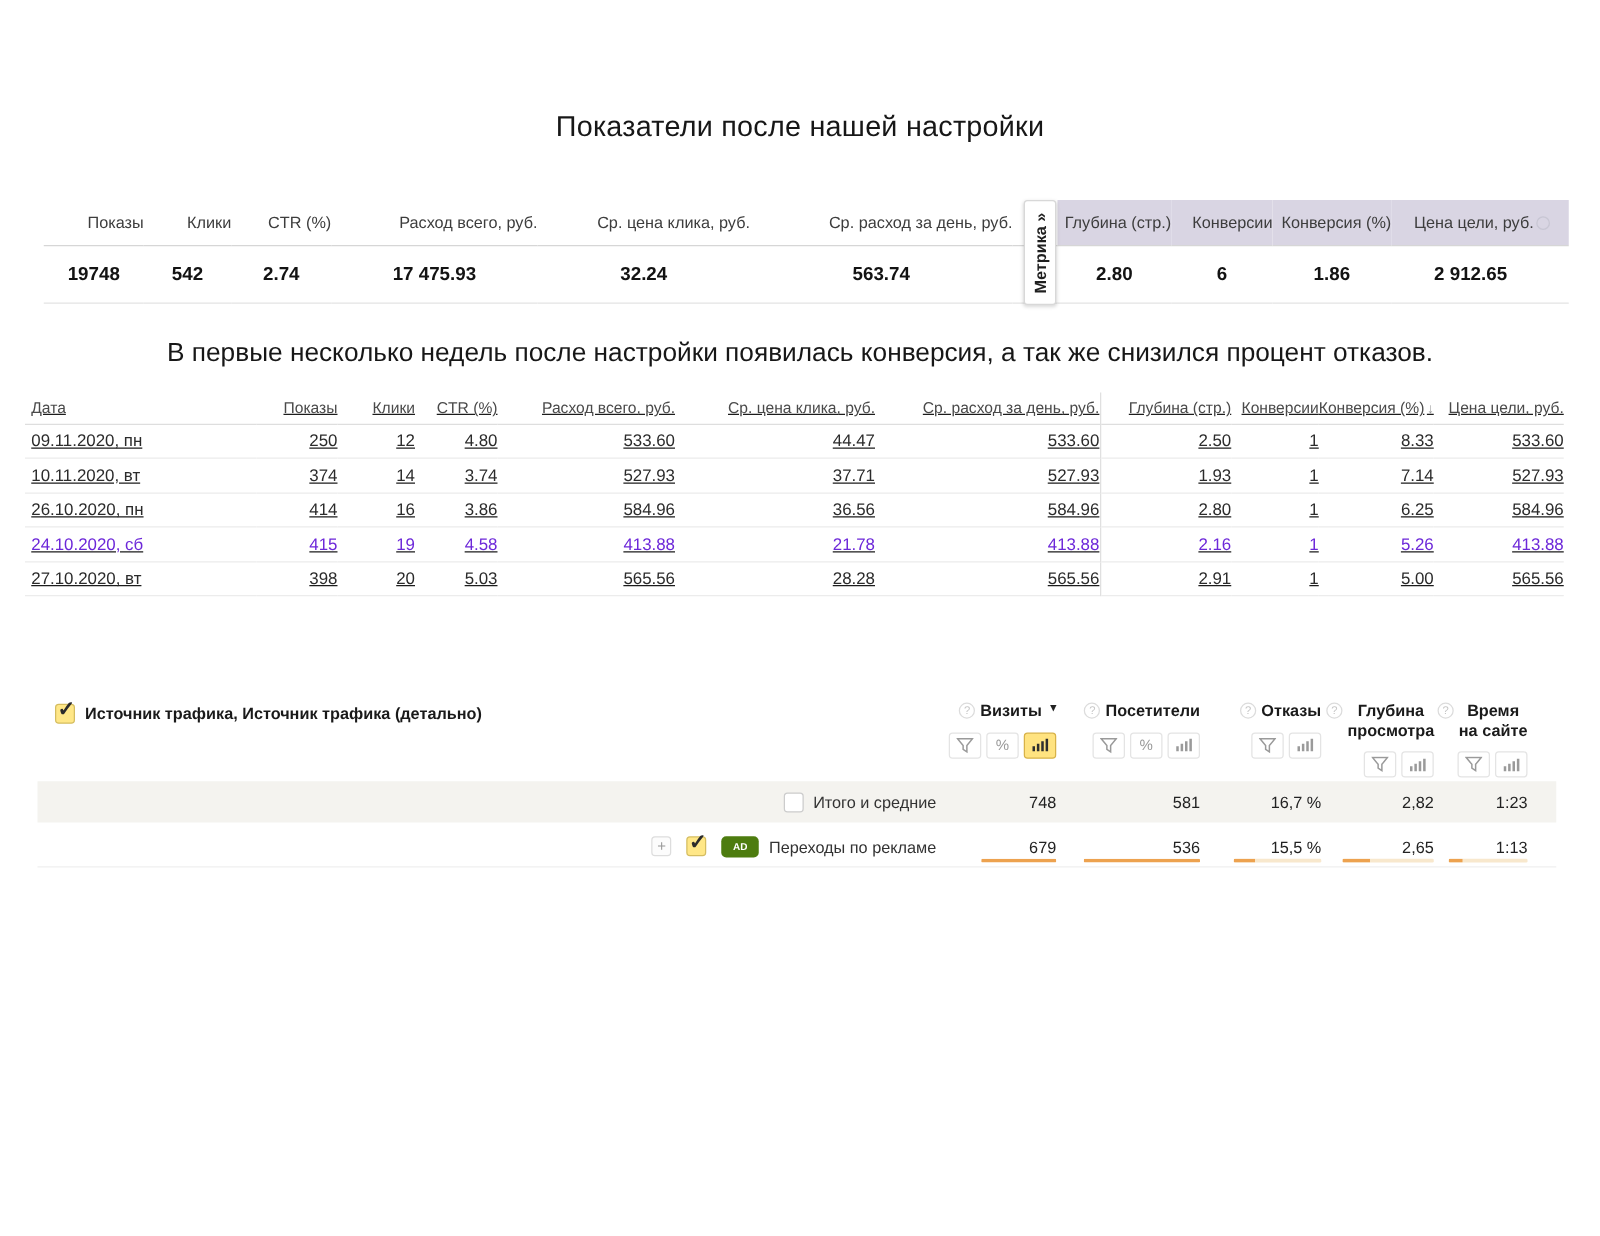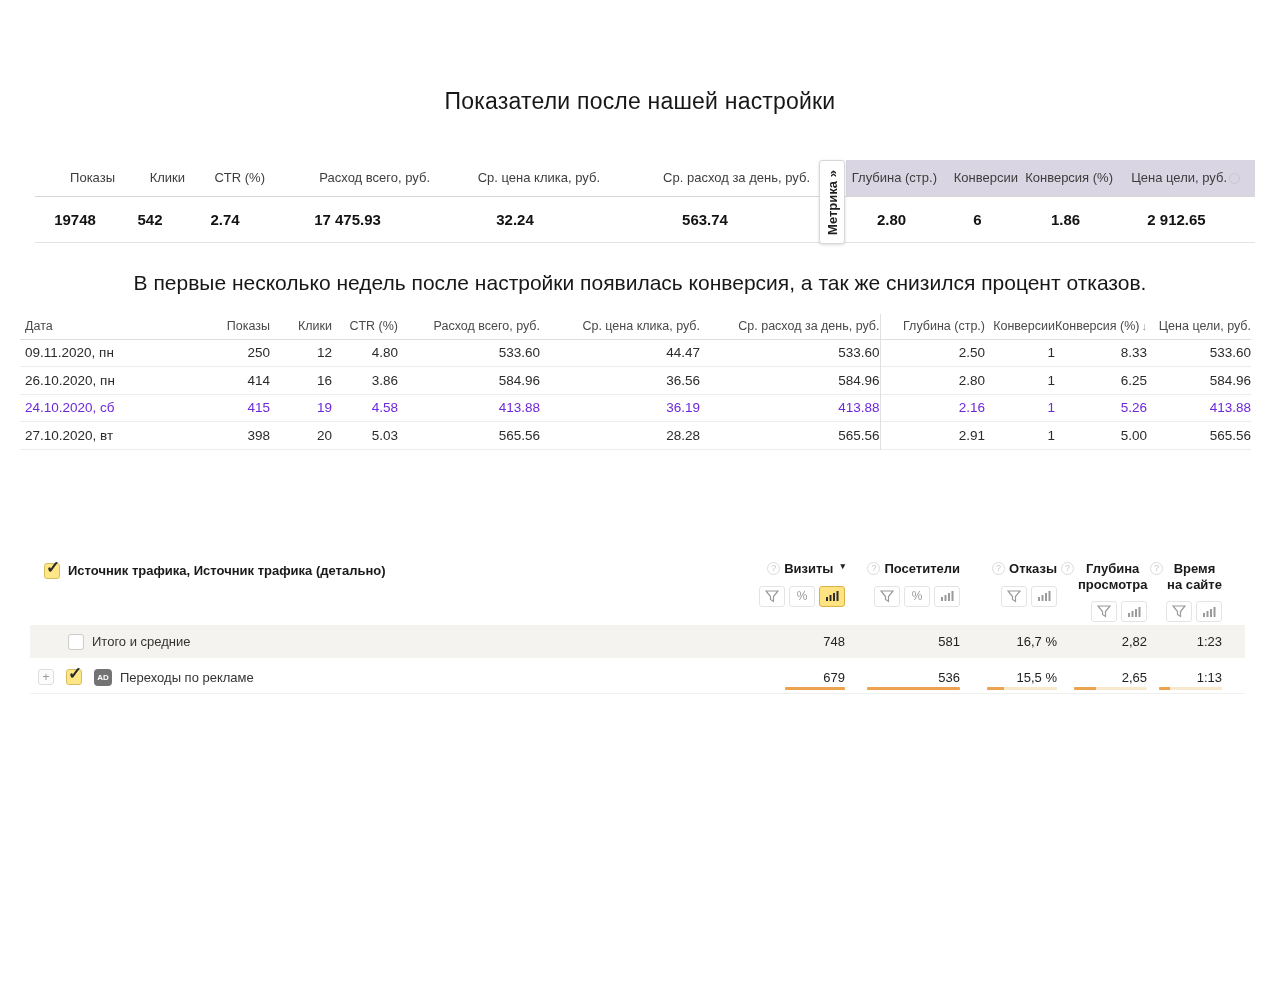--- a/index.html
+++ b/index.html
@@ -33,21 +33,21 @@
                       font-weight:700; color:#1f1f1f; }
 
   
   .daily { position:absolute; top:314px; left:20px; width:1240px; }
   table.day { border-collapse:collapse; table-layout:fixed; width:1231px; }
   table.day th { font-weight:400; font-size:12.5px; color:#4a4a4a; text-align:right;
                  height:25px; vertical-align:middle; white-space:nowrap; padding:0; }
   table.day td { font-size:13.5px; color:#2b2b2b; text-align:right; height:27.5px;
                  vertical-align:middle; padding:0; }
   table.day th.c0, table.day td.c0 { text-align:left; padding-left:5px; }
-  table.day tr { border-bottom:1px solid #ececec; }
+  table.day tr { border-bottom:1px solid #ececec;text-decoration:underline; }
   table.day tr.hrow { border-bottom:1px solid #dedede; }
   table.day th.sep, table.day td.sep { border-left:1px solid #e0e0e0; }
   table.day tr.muted td { color:#6d28d9; }
   .sort { font-size:11px; color:#9a9a9a; margin-left:2px; }
 
   
   .panel { position:absolute; top:553px; left:30px; width:1215px; font-size:13px; }
   .pgrid { display:grid; grid-template-columns:719px 96px 115px 97px 90px 75px 23px; }
   .phead { align-items:start; }
   .phead .plabel { display:flex; align-items:flex-start; gap:8px; padding:10px 0 0 14px;
@@ -61,40 +61,40 @@
   .dd { font-size:9px; color:#222; margin-left:3px; }
   .icons { display:flex; gap:4px; margin-top:9px; }
   .ibox { width:26px; height:21px; border:1px solid #e4e4e4; border-radius:3px; color:#9a9a9a;
           display:flex; align-items:center; justify-content:center; background:#fff;
           font-size:12px; }
   .ibox.active { background:#ffe380; border-color:#d8b248; color:#2e2e2e; }
 
   .prow { height:33px; align-items:center; margin-top:3px; }
   .prow.totals { background:#f4f3ef; }
   .prow.data { border-bottom:1px solid #f0f0f0; }
-  .prow .plabel { display:flex; align-items:center; color:#333; }
+  .prow .plabel { display:flex; align-items:center; color:#333;justify-content:flex-end; }
   .prow.totals .plabel { padding-left:38px; gap:8px; }
   .prow.data .plabel { padding-left:8px; }
   .pval { position:relative; text-align:right; color:#222; height:100%;
           display:flex; align-items:center; justify-content:flex-end; }
   .bar { position:absolute; bottom:3px; right:0; height:3px; background:#f8e8cd;
          border-radius:1px; overflow:hidden; }
   .bar i { display:block; height:100%; background:#eda24f; }
   .b0 { width:60px; } .b1 { width:93px; } .b2 { width:70px; } .b3 { width:73px; } .b4 { width:63px; }
 
   
   .cb { position:relative; width:16px; height:16px; border-radius:3px; flex:0 0 auto;
         border:1px solid #ccc; background:#fff; }
   .cb.checked { background:#ffe787; border-color:#d5bd60; }
   .cb.checked .check { position:absolute; top:-7px; left:1px; font-size:17px; font-weight:700;
                        color:#2b2b2b; }
   .plus { width:16px; height:16px; border:1px solid #ddd; border-radius:3px; color:#999;
           font-size:12px; line-height:14px; text-align:center; background:#fcfcfc;
           flex:0 0 auto; }
-  .adbadge { width:18px; height:17px; background:#737373; border-radius:4px; color:#fff;
+  .adbadge { width:30px; height:17px; background:#4d7c0f; border-radius:4px; color:#fff;
              font-size:8px; font-weight:700; display:flex; align-items:center;
              justify-content:center; margin:0 8px 0 12px; flex:0 0 auto; }
   .prow.data .cb { margin-left:12px; }
   svg { display:block; }
 </style>
 </head>
 <body>
 
 <h1 class="title">Показатели после нашей настройки</h1>
 
@@ -185,39 +185,52 @@
       <td>4.80</td>
       <td>533.60</td>
       <td>44.47</td>
       <td>533.60</td>
       <td class="sep">2.50</td>
       <td>1</td>
       <td>8.33</td>
       <td>533.60</td>
     </tr>
     <tr>
+      <td class="c0">10.11.2020, вт</td>
+      <td>374</td>
+      <td>14</td>
+      <td>3.74</td>
+      <td>527.93</td>
+      <td>37.71</td>
+      <td>527.93</td>
+      <td class="sep">1.93</td>
+      <td>1</td>
+      <td>7.14</td>
+      <td>527.93</td>
+    </tr>
+    <tr>
       <td class="c0">26.10.2020, пн</td>
       <td>414</td>
       <td>16</td>
       <td>3.86</td>
       <td>584.96</td>
       <td>36.56</td>
       <td>584.96</td>
       <td class="sep">2.80</td>
       <td>1</td>
       <td>6.25</td>
       <td>584.96</td>
     </tr>
     <tr class="muted">
       <td class="c0">24.10.2020, сб</td>
       <td>415</td>
       <td>19</td>
       <td>4.58</td>
       <td>413.88</td>
-      <td>36.19</td>
+      <td>21.78</td>
       <td>413.88</td>
       <td class="sep">2.16</td>
       <td>1</td>
       <td>5.26</td>
       <td>413.88</td>
     </tr>
     <tr>
       <td class="c0">27.10.2020, вт</td>
       <td>398</td>
       <td>20</td>

